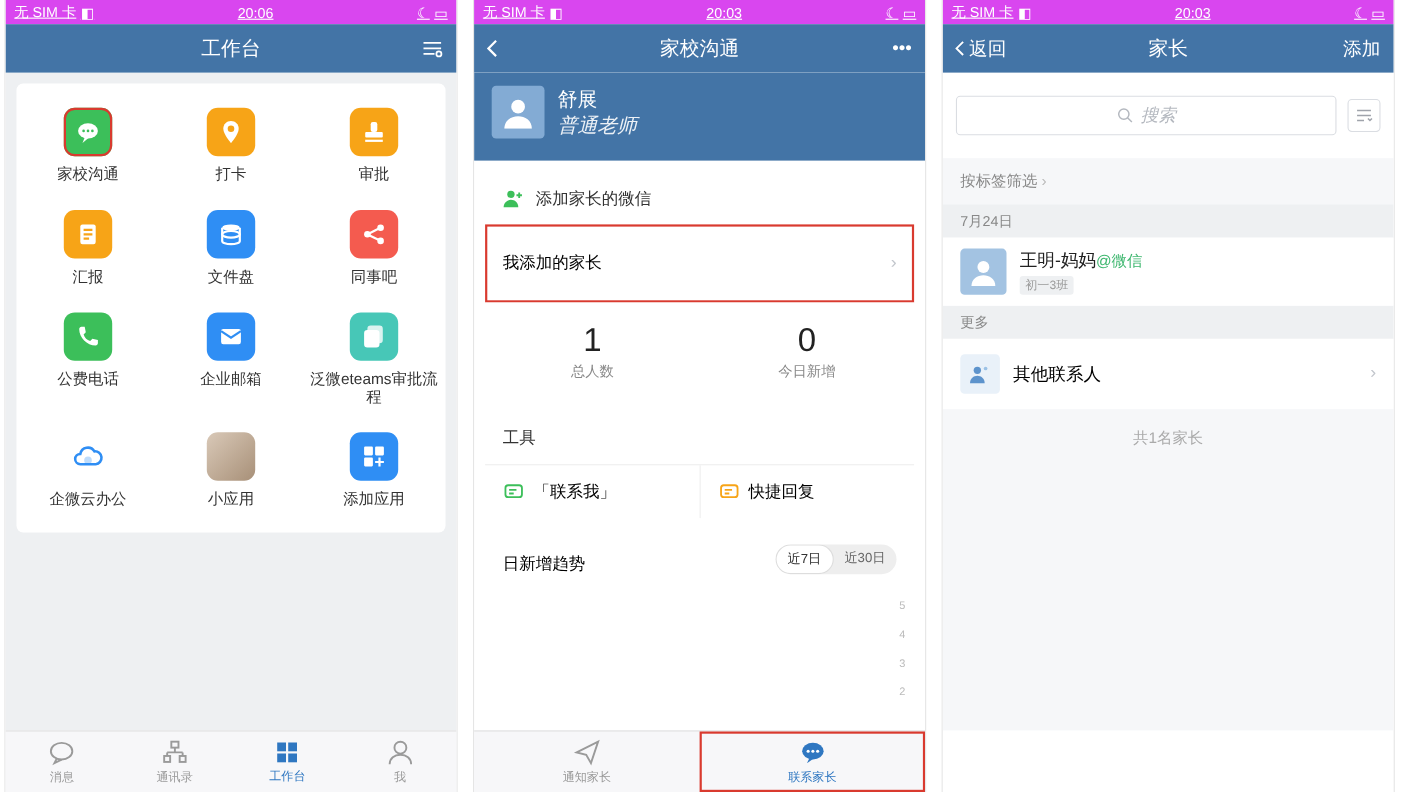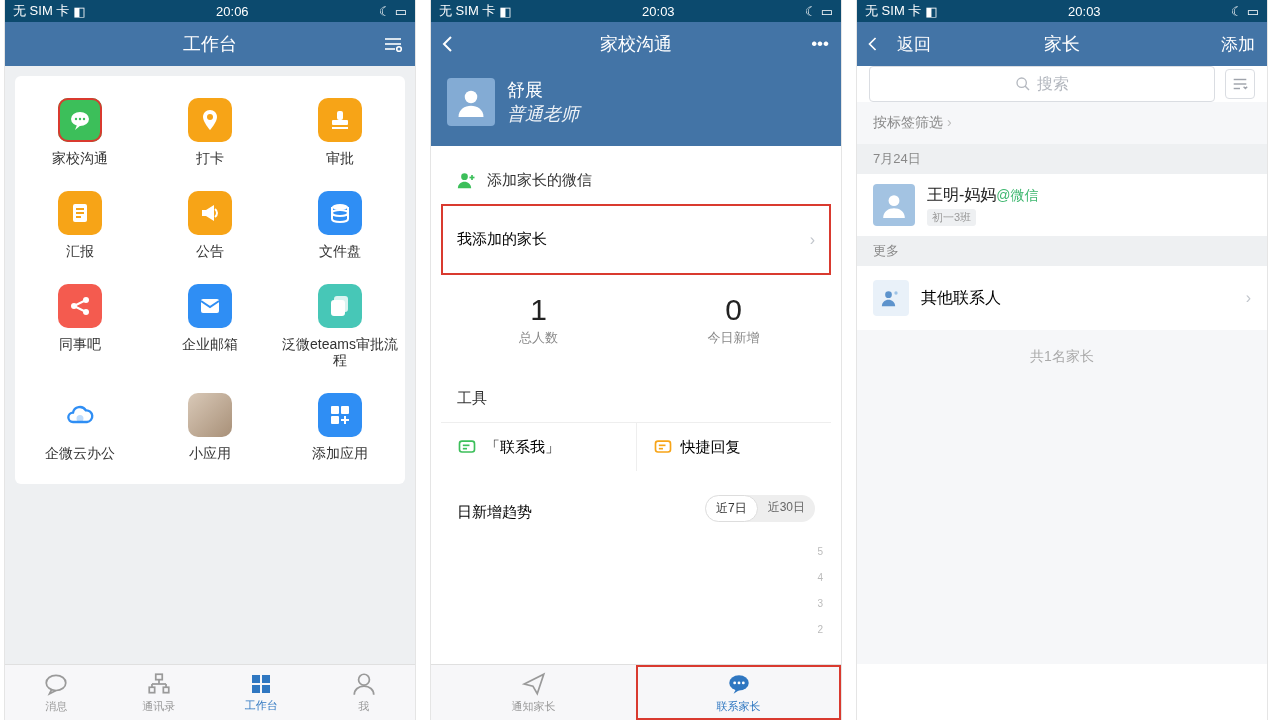--- a/index.html
+++ b/index.html
@@ -1,18 +1,18 @@
 <!DOCTYPE html>
 <html><head>
 <meta charset="utf-8">
 <style>
 * { box-sizing: border-box; margin: 0; padding: 0; }
 body { font-family: -apple-system, "Helvetica Neue", Arial, sans-serif; background: #fff; width: 1280px; height: 720px; display: flex; gap: 14px; padding: 0 4px; }
 .phone { width: 412px; height: 720px; background: #fff; position: relative; overflow: hidden; border-left: 1px solid #e5e5e5; border-right: 1px solid #e5e5e5; }
-.status-bar { height: 22px; background: #0c4a6e; color: #fff; display: flex; align-items: center; justify-content: space-between; padding: 0 8px; font-size: 13px; }
+.status-bar { height: 22px; background: #d946ef; color: #fff; display: flex; align-items: center; justify-content: space-between; padding: 0 8px; font-size: 13px; text-decoration: underline; }
 .status-left, .status-right { display: flex; align-items: center; gap: 4px; }
 .nav-bar { height: 44px; background: #4374a6; color: #fff; display: flex; align-items: center; justify-content: center; position: relative; font-size: 18px; }
 .nav-left { position: absolute; left: 10px; display: flex; align-items: center; font-size: 17px; }
 .nav-right { position: absolute; right: 12px; font-size: 17px; }
 .body-area { height: 598px; overflow: hidden; }
 .tab-bar { height: 56px; background: #f7f7f9; border-top: 1px solid #e0e0e0; display: flex; position: absolute; bottom: 0; left: 0; right: 0; }
 .tab-item { flex: 1; display: flex; flex-direction: column; align-items: center; justify-content: center; font-size: 11px; color: #9a9a9a; gap: 2px; }
 .tab-item.active { color: #2f77c1; }
 .tab-icon { font-size: 22px; line-height: 1; }
 
@@ -40,21 +40,21 @@
 .seg { display: flex; background: #eee; border-radius: 14px; font-size: 12px; overflow: hidden; }
 .seg-opt { padding: 4px 10px; color: #666; }
 .seg-opt.active { background: #fff; border: 1px solid #ddd; border-radius: 14px; color: #333; }
 .trend-chart { background: #fff; margin: 0 10px; height: 120px; position: relative; font-size: 10px; color: #bbb; }
 .trend-chart span { position: absolute; right: 8px; }
 .tab2 { height: 56px; background: #f7f7f9; border-top: 1px solid #e0e0e0; display: flex; position: absolute; bottom: 0; left: 0; right: 0; }
 .tab2-hl { outline: 2px solid #d93a2f; outline-offset: -2px; }
 
 
 .s3-body { background: #f6f7f9; height: 598px; }
-.search-wrap { display: flex; padding: 0 12px; gap: 10px; align-items: center; background: #fff; }
+.search-wrap { display: flex; padding: 21px 12px; gap: 10px; align-items: center; background: #fff; font-style: italic; }
 .search-box { flex: 1; height: 36px; background: #fff; border: 1px solid #dadde2; border-radius: 4px; display: flex; align-items: center; justify-content: center; color: #b4b8bf; font-size: 16px; gap: 6px; }
 .filter-ic { width: 30px; height: 30px; border: 1px solid #dadde2; border-radius: 4px; display: flex; align-items: center; justify-content: center; color: #9fa3ab; }
 .filter-row { padding: 12px 16px; color: #888; font-size: 14px; background: #f6f7f9; }
 .group-hdr { padding: 6px 16px; color: #888; font-size: 13px; background: #eef0f2; }
 .contact { background: #fff; display: flex; align-items: center; padding: 10px 16px; gap: 12px; position: relative; }
 .contact-av { width: 42px; height: 42px; background: #a3c3e2; border-radius: 4px; display: flex; align-items: center; justify-content: center; color: #fff; font-size: 22px; }
 .contact-name { font-size: 16px; color: #222; }
 .contact-tag { color: #3eb76f; font-size: 14px; }
 .contact-cls { background: #eef0f2; color: #999; font-size: 11px; padding: 1px 5px; border-radius: 3px; display: inline-block; margin-top: 3px; }
 .other-row { background: #fff; display: flex; align-items: center; padding: 14px 16px; gap: 12px; position: relative; }
@@ -128,49 +128,48 @@
               <svg width="24" height="24" viewBox="0 0 24 24" fill="#fff">
                 <rect x="5" y="3" width="14" height="18" rx="2"></rect>
                 <line x1="8" y1="8" x2="16" y2="8" stroke="#f7a417" stroke-width="2"></line>
                 <line x1="8" y1="12" x2="16" y2="12" stroke="#f7a417" stroke-width="2"></line>
                 <line x1="8" y1="16" x2="13" y2="16" stroke="#f7a417" stroke-width="2"></line>
               </svg>
             </div>
             <div class="app-label">汇报</div>
           </div>
           <div class="app-cell">
-            <div class="app-icon" style="background: rgb(247, 164, 23);">
-              <svg width="24" height="24" viewBox="0 0 24 24" fill="#fff">
-                <path d="M4 9v6l4 0 8 5V4l-8 5z"></path>
-                <path d="M17 8a5 5 0 010 8" fill="none" stroke="#fff" stroke-width="2"></path>
-              </svg>
-            </div>
-            <div class="app-label">公告</div>
-          </div>
-          <div class="app-cell">
             <div class="app-icon" style="background: rgb(47, 142, 244);">
               <svg width="24" height="24" viewBox="0 0 24 24" fill="#fff">
                 <ellipse cx="12" cy="6" rx="8" ry="3"></ellipse>
                 <path d="M4 6v12c0 1.7 3.6 3 8 3s8-1.3 8-3V6" fill="none" stroke="#fff" stroke-width="2"></path>
                 <ellipse cx="12" cy="12" rx="8" ry="3" fill="none" stroke="#fff" stroke-width="2"></ellipse>
               </svg>
             </div>
             <div class="app-label">文件盘</div>
           </div>
           <div class="app-cell">
             <div class="app-icon" style="background: rgb(244, 91, 79);">
               <svg width="24" height="24" viewBox="0 0 24 24" fill="#fff">
                 <circle cx="6" cy="12" r="3"></circle>
                 <circle cx="18" cy="6" r="3"></circle>
                 <circle cx="18" cy="18" r="3"></circle>
                 <line x1="8" y1="11" x2="16" y2="7" stroke="#fff" stroke-width="2"></line>
                 <line x1="8" y1="13" x2="16" y2="17" stroke="#fff" stroke-width="2"></line>
               </svg>
             </div>
             <div class="app-label">同事吧</div>
+          </div>
+          <div class="app-cell">
+            <div class="app-icon" style="background: rgb(60, 191, 90);">
+              <svg width="24" height="24" viewBox="0 0 24 24" fill="#fff">
+                <path d="M6 3c-1 0-2 1-2 2 0 8 7 15 15 15 1 0 2-1 2-2v-3l-5-1-2 2c-3-1-5-3-6-6l2-2-1-5H6z"></path>
+              </svg>
+            </div>
+            <div class="app-label">公费电话</div>
           </div>
           <div class="app-cell">
             <div class="app-icon" style="background: rgb(47, 142, 244);">
               <svg width="24" height="24" viewBox="0 0 24 24" fill="#fff">
                 <rect x="3" y="5" width="18" height="14" rx="2"></rect>
                 <polyline points="3,7 12,13 21,7" fill="none" stroke="#2f8ef4" stroke-width="2"></polyline>
               </svg>
             </div>
             <div class="app-label">企业邮箱</div>
           </div>
@@ -388,21 +387,21 @@
     <div class="status-right">
         <span>☾</span>
         <span>▭</span>
       </div>
   </div>
   <div class="nav-bar">
     <span class="nav-left">
       <svg width="12" height="18" viewBox="0 0 14 20" fill="none" stroke="#fff" stroke-width="2">
           <polyline points="10,3 3,10 10,17"></polyline>
         </svg>
-      <span style="margin-left:18px;">返回</span>
+      <span style="margin-left:2px;">返回</span>
     </span>
     <span>家长</span>
     <span class="nav-right">添加</span>
   </div>
   <div class="s3-body body-area">
     <div class="search-wrap">
       <div class="search-box">
         <svg width="16" height="16" viewBox="0 0 24 24" fill="none" stroke="#b4b8bf" stroke-width="2">
             <circle cx="10" cy="10" r="7"></circle>
             <line x1="15" y1="15" x2="21" y2="21"></line>

